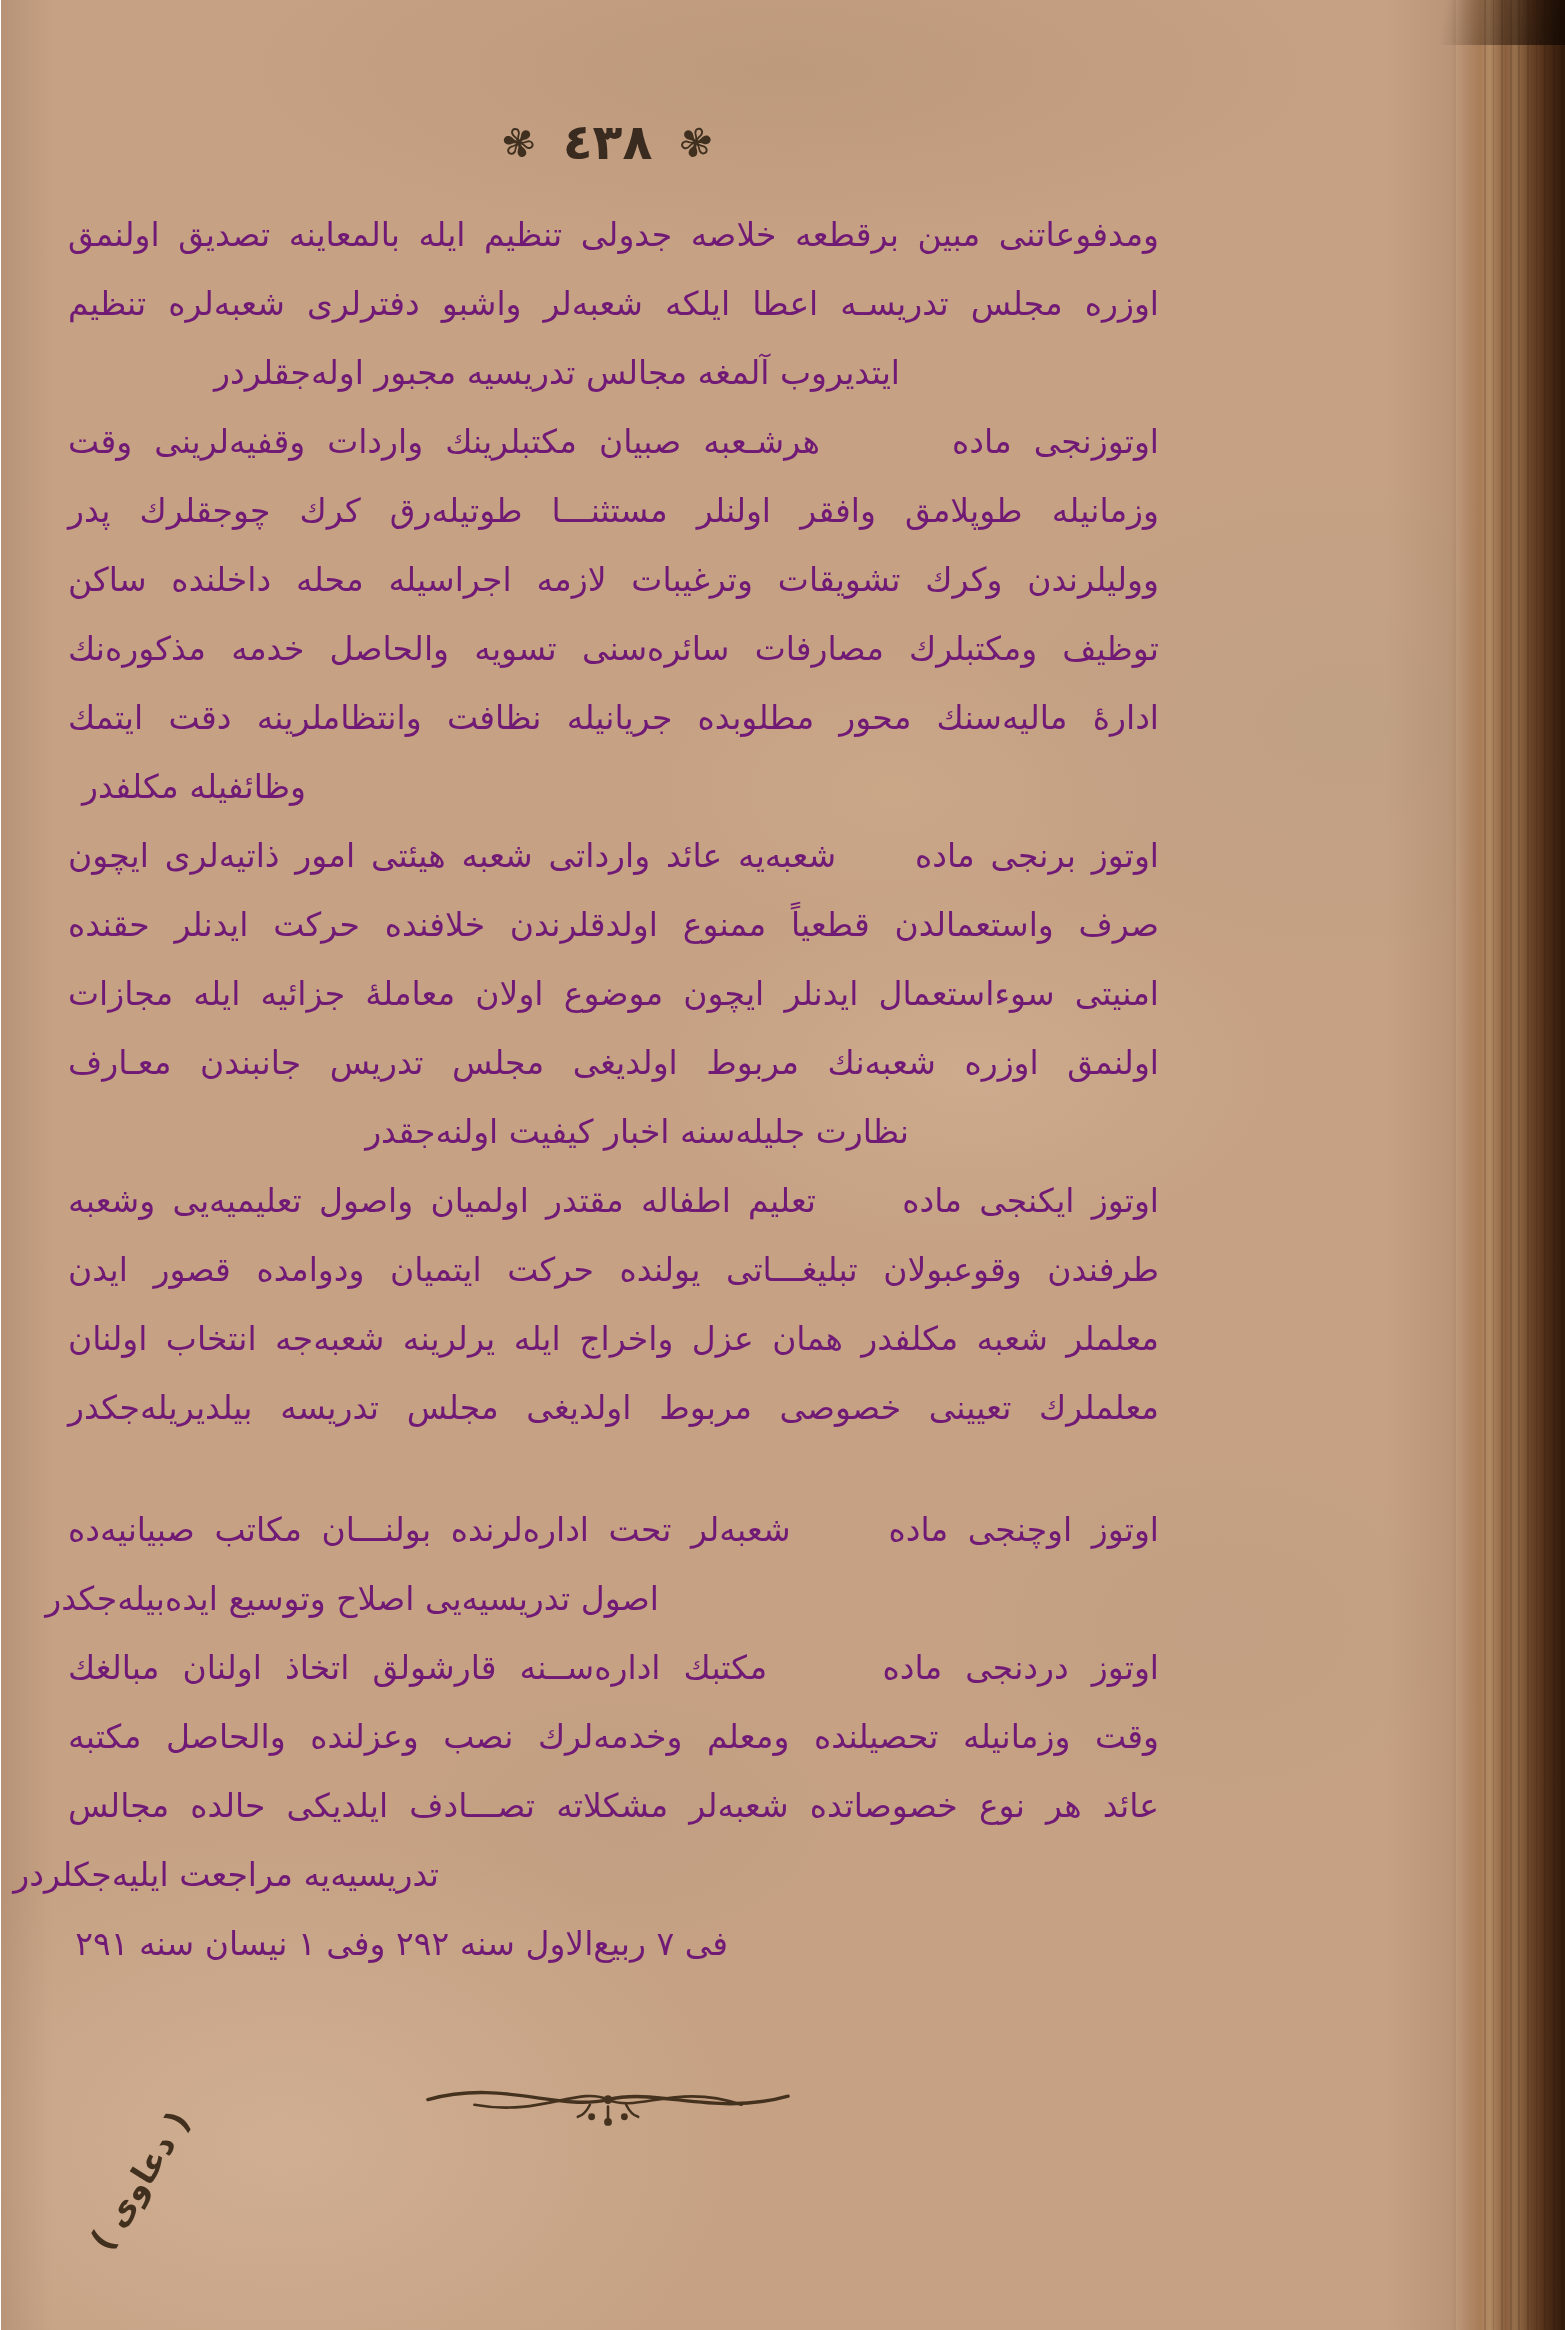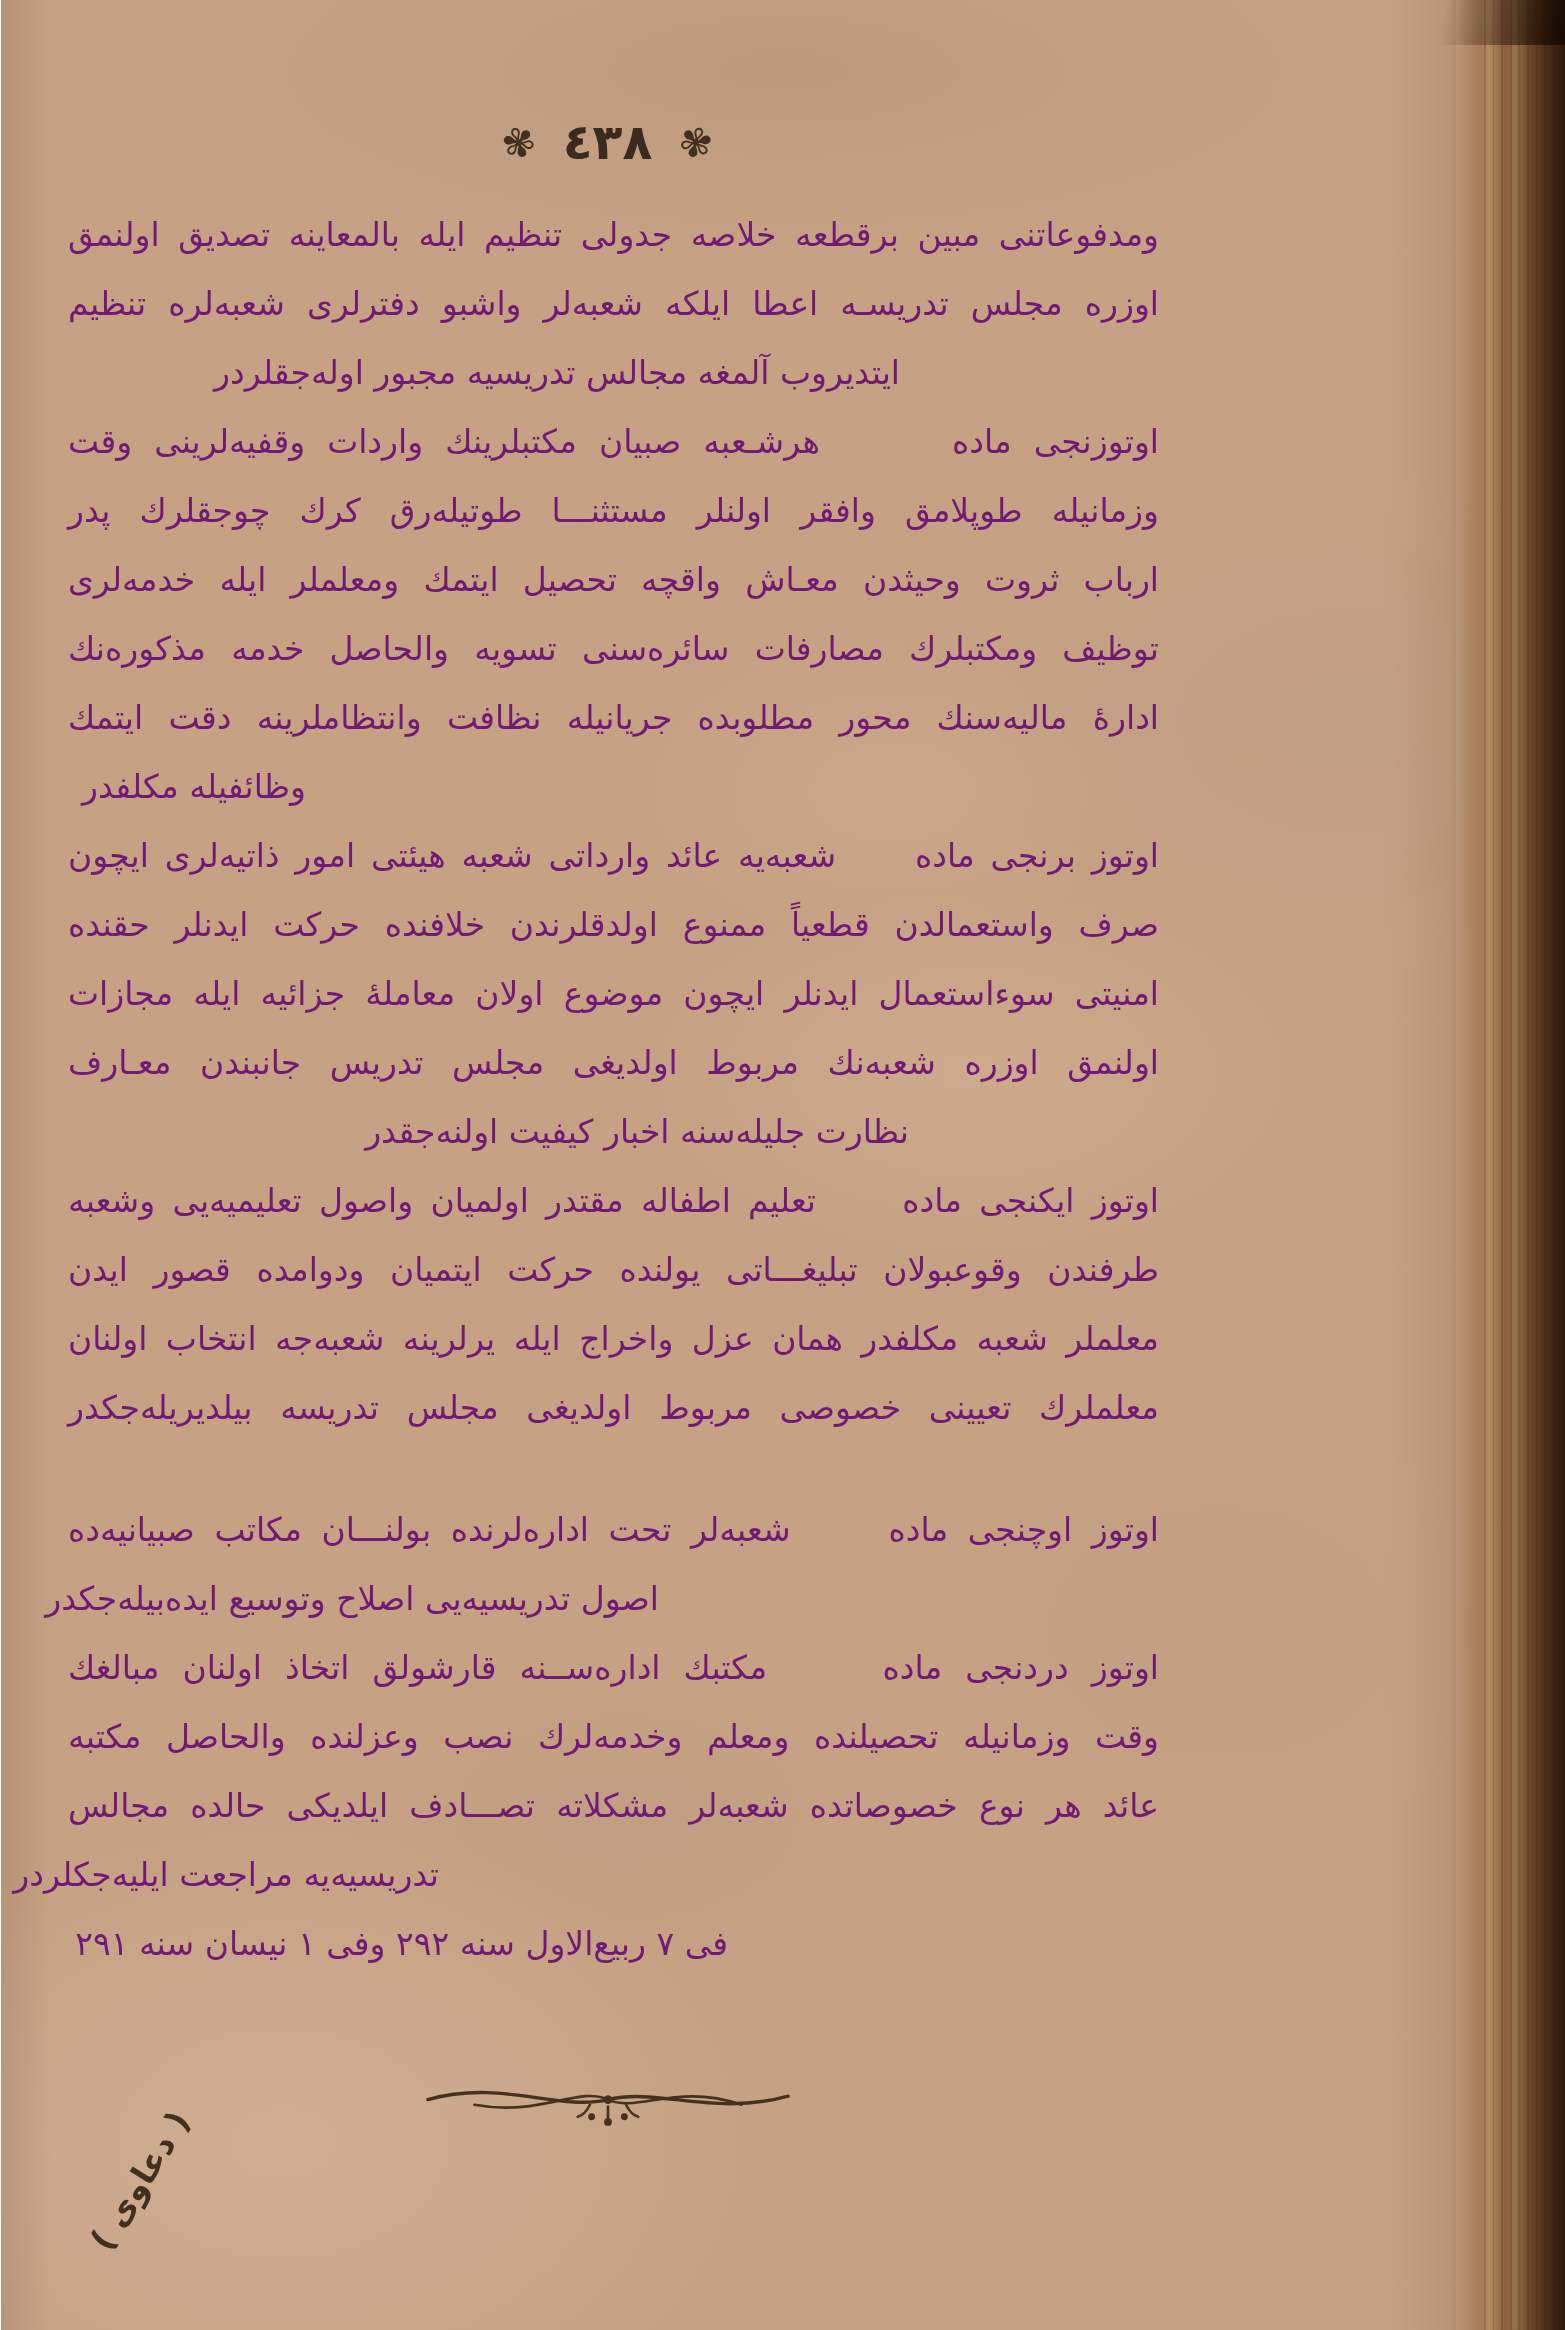--- a/index.html
+++ b/index.html
@@ -87,21 +87,21 @@
     <span class="page-num">٤٣٨</span>
     <span class="orn orn-left">✾</span>
   </div>
 
   <div class="text-block">
     <div class="line full">ومدفوعاتنى مبين برقطعه خلاصه جدولى تنظيم ايله بالمعاينه تصديق اولنمق</div>
     <div class="line full">اوزره مجلس تدريسـه اعطا ايلكه شعبه‌لر واشبو دفترلرى شعبه‌لره تنظيم</div>
     <div class="line e-l3">ايتديروب آلمغه مجالس تدريسيه مجبور اوله‌جقلردر</div>
     <div class="line full">اوتوزنجى ماده&nbsp;&nbsp;&nbsp;&nbsp;&nbsp; هرشـعبه صبيان مكتبلرينك واردات وقفيه‌لرينى وقت</div>
     <div class="line full">وزمانيله طوپلامق وافقر اولنلر مستثنـــا طوتيله‌رق كرك چوجقلرك پدر</div>
-    <div class="line full">ارباب ثروت وحيثدن معـاش واقچه تحصيل ايتمك ومعلملر ايله خدمه‌لرى</div>
+    <div class="line full">ووليلرندن وكرك تشويقات وترغيبات لازمه اجراسيله محله داخلنده ساكن</div>
     <div class="line full">توظيف ومكتبلرك مصارفات سائره‌سنى تسويه والحاصل خدمه مذكوره‌نك</div>
     <div class="line full">ادارهٔ ماليه‌سنك محور مطلوبده جريانيله نظافت وانتظاملرينه دقت ايتمك</div>
     <div class="line e-l10">وظائفيله مكلفدر</div>
     <div class="line full">اوتوز برنجى ماده&nbsp;&nbsp;&nbsp;&nbsp; شعبه‌يه عائد وارداتى شعبه هيئتى امور ذاتيه‌لرى ايچون</div>
     <div class="line full">صرف واستعمالدن قطعياً ممنوع اولدقلرندن خلافنده حركت ايدنلر حقنده</div>
     <div class="line full">امنيتى سوءاستعمال ايدنلر ايچون موضوع اولان معاملهٔ جزائيه ايله مجازات</div>
     <div class="line full">اولنمق اوزره شعبه‌نك مربوط اولديغى مجلس تدريس جانبندن معـارف</div>
     <div class="line e-l15">نظارت جليله‌سنه اخبار كيفيت اولنه‌جقدر</div>
     <div class="line full">اوتوز ايكنجى ماده&nbsp;&nbsp;&nbsp;&nbsp; تعليم اطفاله مقتدر اولميان واصول تعليميه‌يى وشعبه</div>
     <div class="line full">طرفندن وقوعبولان تبليغـــاتى يولنده حركت ايتميان ودوامده قصور ايدن</div>

